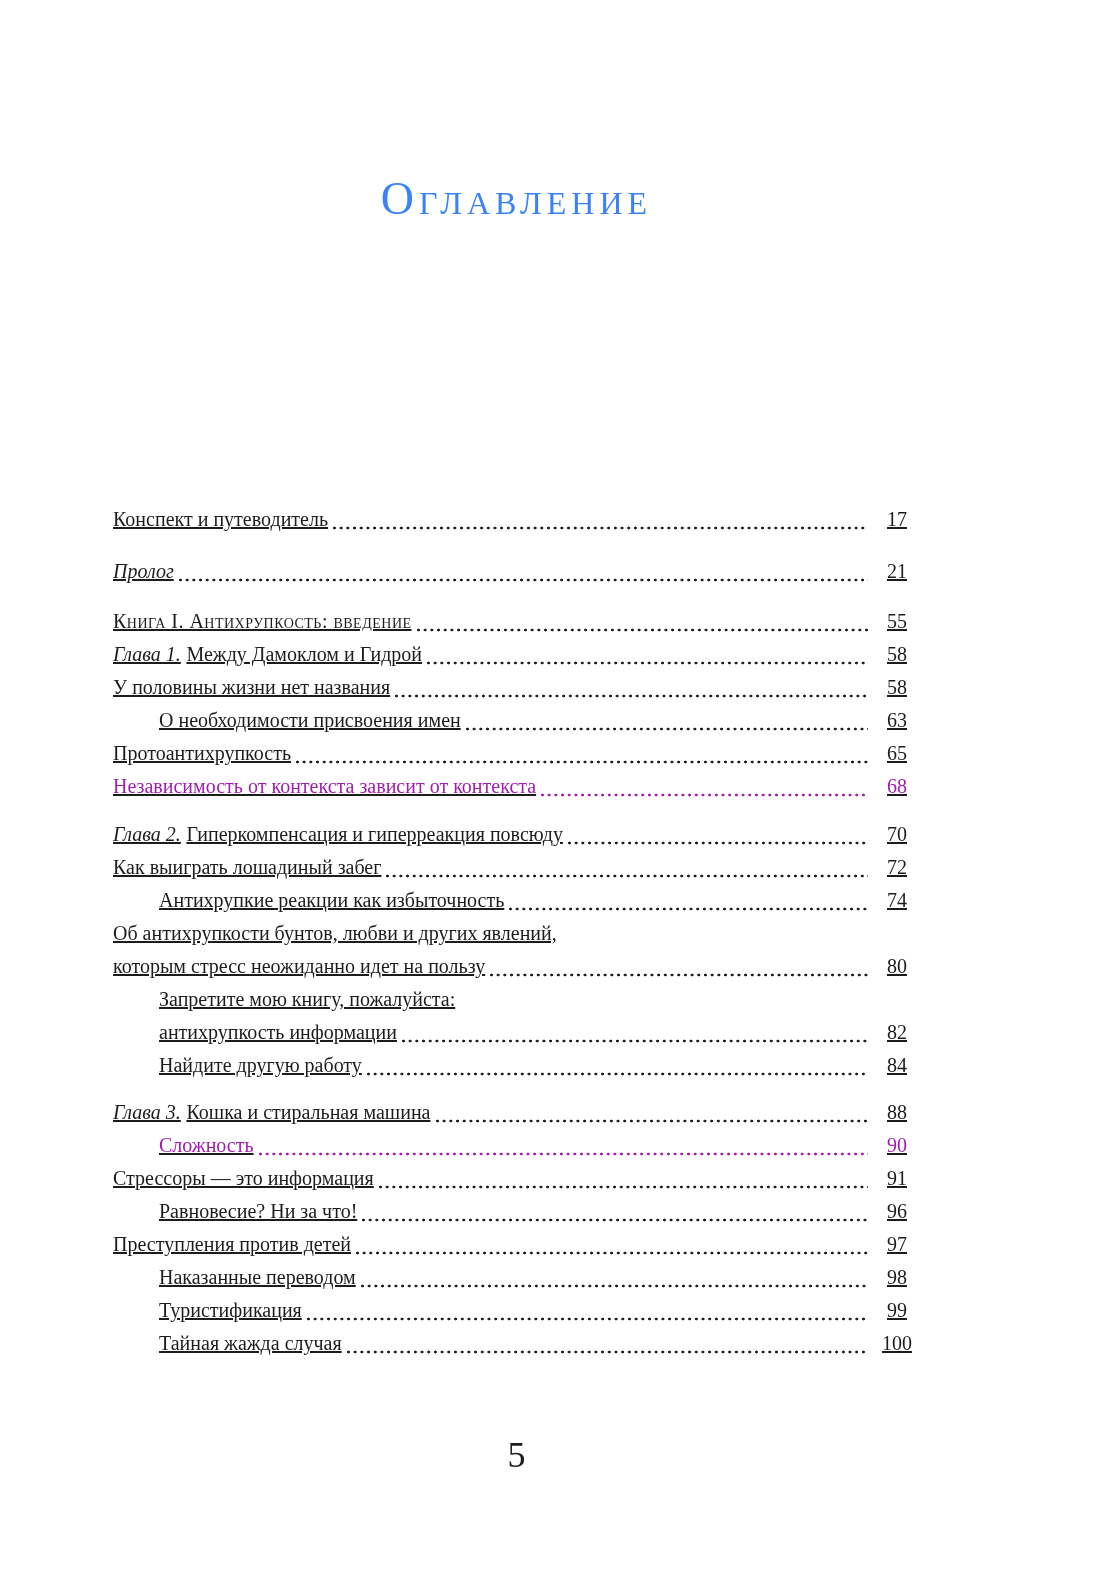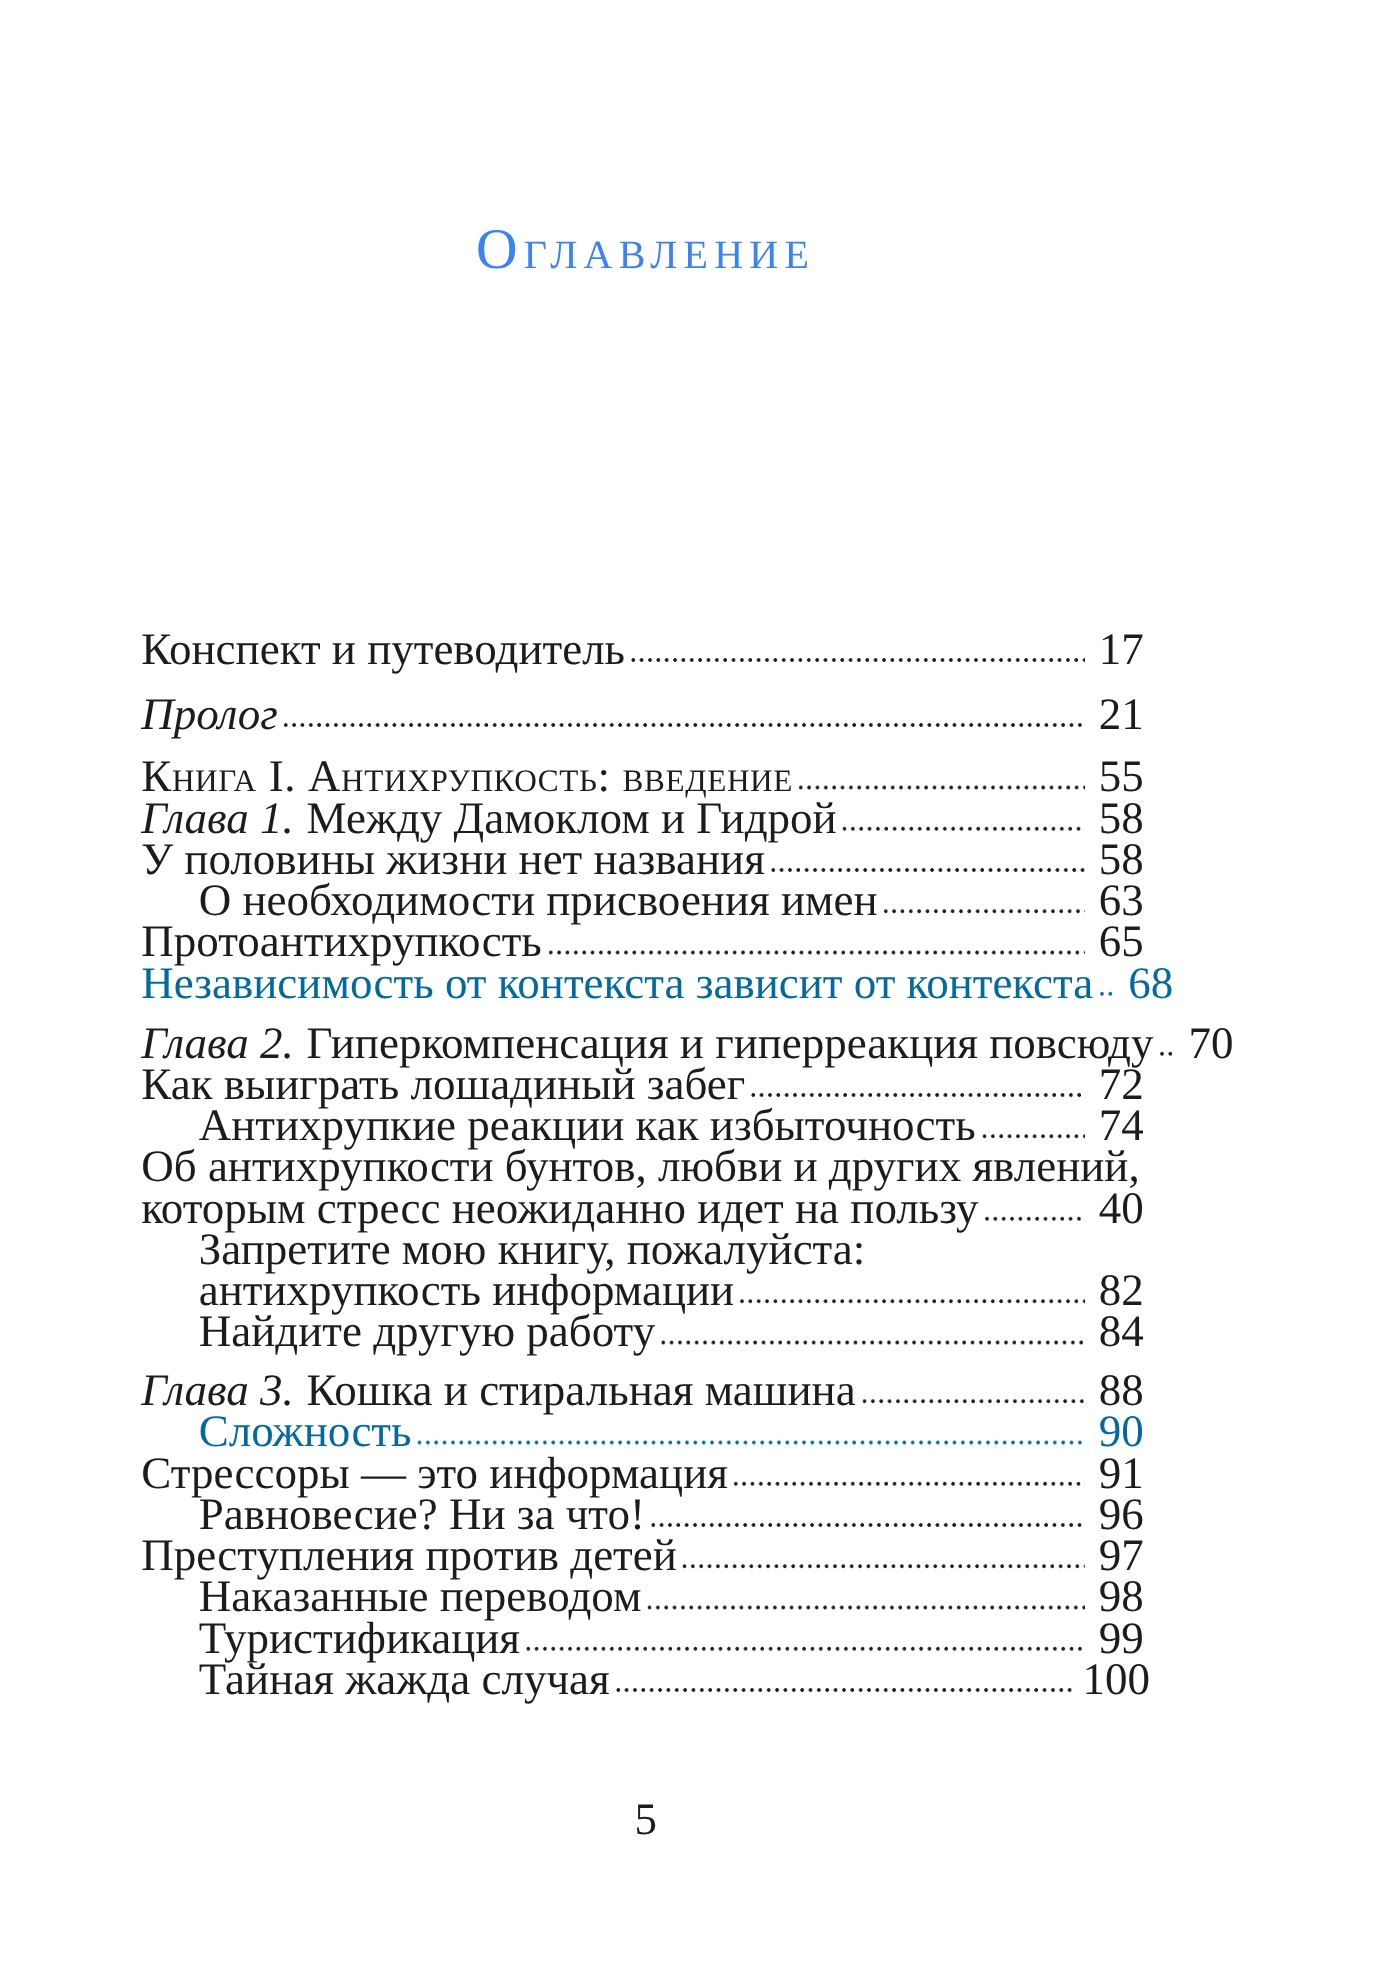--- a/index.html
+++ b/index.html
@@ -27,35 +27,36 @@
     font-variant: small-caps;
     letter-spacing: 5px;
     color: #3b82f6;
     white-space: nowrap;
   }
   .toc {
     position: absolute;
     top: 503px;
     left: 113px;
     width: 807px;
-    font-size: 36px;
+    font-size: 20px;
+    text-decoration: underline;
   }
   .row {
     display: flex;
     align-items: baseline;
     height: 33px;
     line-height: 33px;
     white-space: nowrap;
   }
   .ind { padding-left: 46px; }
   .gap-a { margin-top: 19px; }
   .gap-b { margin-top: 17px; }
   .gap-c { margin-top: 15px; }
   .gap-d { margin-top: 14px; }
-  .muted { color: #0369a1; }
+  .muted { color: #a21caf; }
   .sc { font-variant: small-caps; letter-spacing: 0.5px; }
   .it { font-style: italic; }
   .pfx { font-style: italic; margin-right: 0.28em; margin-top: 45px; }
   .lbl { flex: 0 0 auto; }
   .dots {
     flex: 1 1 auto;
     align-self: flex-end;
     height: 6px;
     margin: 0 6px 5px 5px;
     background-image: radial-gradient(circle at 1.6px 3px, currentColor 1.2px, transparent 1.7px);
@@ -155,21 +156,21 @@
       <span class="pg">74</span>
     </div>
 
     <div class="row">
       <span class="lbl">Об антихрупкости бунтов, любви и других явлений,</span>
     </div>
 
     <div class="row">
       <span class="lbl">которым стресс неожиданно идет на пользу</span>
       <span class="dots"></span>
-      <span class="pg">40</span>
+      <span class="pg">80</span>
     </div>
 
     <div class="row ind">
       <span class="lbl">Запретите мою книгу, пожалуйста:</span>
     </div>
 
     <div class="row ind">
       <span class="lbl">антихрупкость информации</span>
       <span class="dots"></span>
       <span class="pg">82</span>

